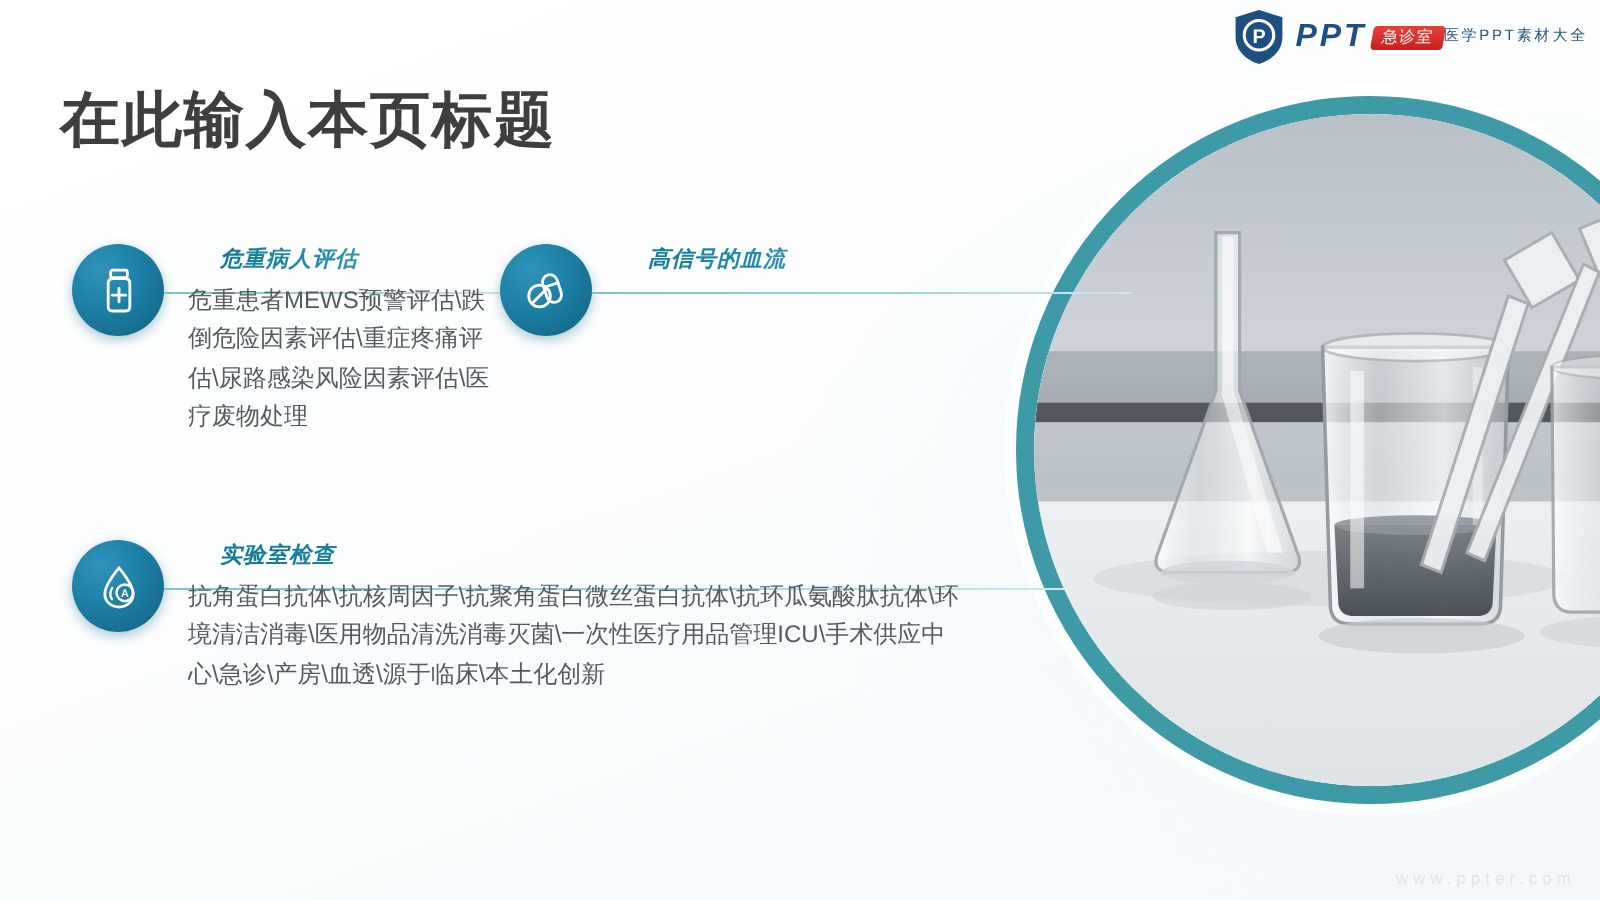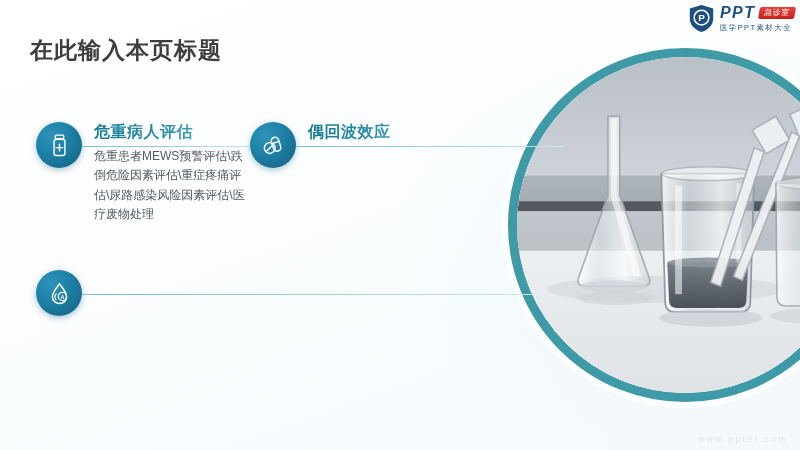--- a/index.html
+++ b/index.html
@@ -34,21 +34,21 @@
     z-index: 40;
   }
   .logo-shield {
     width: 27px;
     height: 29px;
     position: relative;
     flex: none;
   }
   .logo-text-wrap {
     display: flex;
-    flex-direction: column;
+    flex-direction: row;
     line-height: 1;
   }
   .logo-row1 {
     display: flex;
     align-items: center;
     gap: 3px;
   }
   .logo-ppt {
     font-size: 16px;
     font-weight: bold;
@@ -72,21 +72,21 @@
     letter-spacing: 1.4px;
     margin-top: 3px;
     white-space: nowrap;
   }
 
   
   .page-title {
     position: absolute;
     left: 30px;
     top: 20px;
-    font-size: 23px;
+    font-size: 30px;
     font-weight: bold;
     color: #3e3e3e;
     letter-spacing: 1px;
     z-index: 20;
   }
 
   
   .photo-circle {
     position: absolute;
     left: 508px;
@@ -132,29 +132,30 @@
     justify-content: center;
   }
   .block-icon svg {
     display: block;
   }
   .block-body {
     position: absolute;
     top: 0;
   }
   .block-heading {
-    font-size: 16px;
+    font-size: 11px;
     font-weight: bold;
     letter-spacing: 0.5px;
     background: linear-gradient(90deg, #0f7b93 0%, #2e8fae 45%, #68b4cc 100%);
     -webkit-background-clip: text;
     background-clip: text;
     color: transparent;
-    margin: 0 0 4px 0;
+    margin: 0 0 4px 16px;
     white-space: nowrap;
+    font-style: italic;
   }
   .block-rule {
     position: absolute;
     height: 1px;
     background: linear-gradient(90deg, #7fc0cf 0%, #a9d4de 60%, #cfe7ec 100%);
   }
   .block-text {
     font-size: 12px;
     line-height: 1.62;
     color: #555a5e;
@@ -297,33 +298,35 @@
     <div class="block-icon">
       <svg viewBox="0 0 30 30" width="25" height="25">
         <circle cx="10.5" cy="18" r="6.5" fill="none" stroke="#ffffff" stroke-width="1.7"></circle>
         <line x1="6" y1="22.5" x2="15" y2="13.5" stroke="#ffffff" stroke-width="1.7"></line>
         <rect x="13.5" y="5" width="9" height="17" rx="4.5" fill="none" stroke="#ffffff" stroke-width="1.7" transform="rotate(-18 18 13.5)"></rect>
         <line x1="13.8" y1="12.6" x2="22.3" y2="9.8" stroke="#ffffff" stroke-width="1.7"></line>
       </svg>
     </div>
     <div class="block-rule"></div>
     <div class="block-body">
-      <div class="block-heading">偶回波效应</div>
+      <div class="block-heading">高信号的血流</div>
     </div>
   </div>
 
   <div class="block" id="block-3">
     <div class="block-icon">
       <svg viewBox="0 0 30 30" width="25" height="25">
         <path d="M15 3.5 C15 3.5 6.5 13.5 6.5 19 C6.5 23.7 10.3 27 15 27 C19.7 27 23.5 23.7 23.5 19 C23.5 13.5 15 3.5 15 3.5 Z" fill="none" stroke="#ffffff" stroke-width="1.7"></path>
         <path d="M11 15.5 C9.6 17.5 9.2 20.5 10.8 22.4" fill="none" stroke="#ffffff" stroke-width="1.4" stroke-linecap="round"></path>
         <circle cx="18.5" cy="18.5" r="5" fill="none" stroke="#ffffff" stroke-width="1.5"></circle>
         <text x="18.5" y="21.2" text-anchor="middle" font-family="Liberation Sans, sans-serif" font-size="6.5" font-weight="bold" fill="#ffffff">A</text>
       </svg>
     </div>
     <div class="block-rule"></div>
     <div class="block-body">
+      <div class="block-heading">实验室检查</div>
+      <p class="block-text">抗角蛋白抗体\抗核周因子\抗聚角蛋白微丝蛋白抗体\抗环瓜氨酸肽抗体\环境清洁消毒\医用物品清洗消毒灭菌\一次性医疗用品管理ICU\手术供应中心\急诊\产房\血透\源于临床\本土化创新</p>
     </div>
   </div>
 
   <div class="watermark">www.ppter.com</div>
 
 </div>
 
 </body></html>

